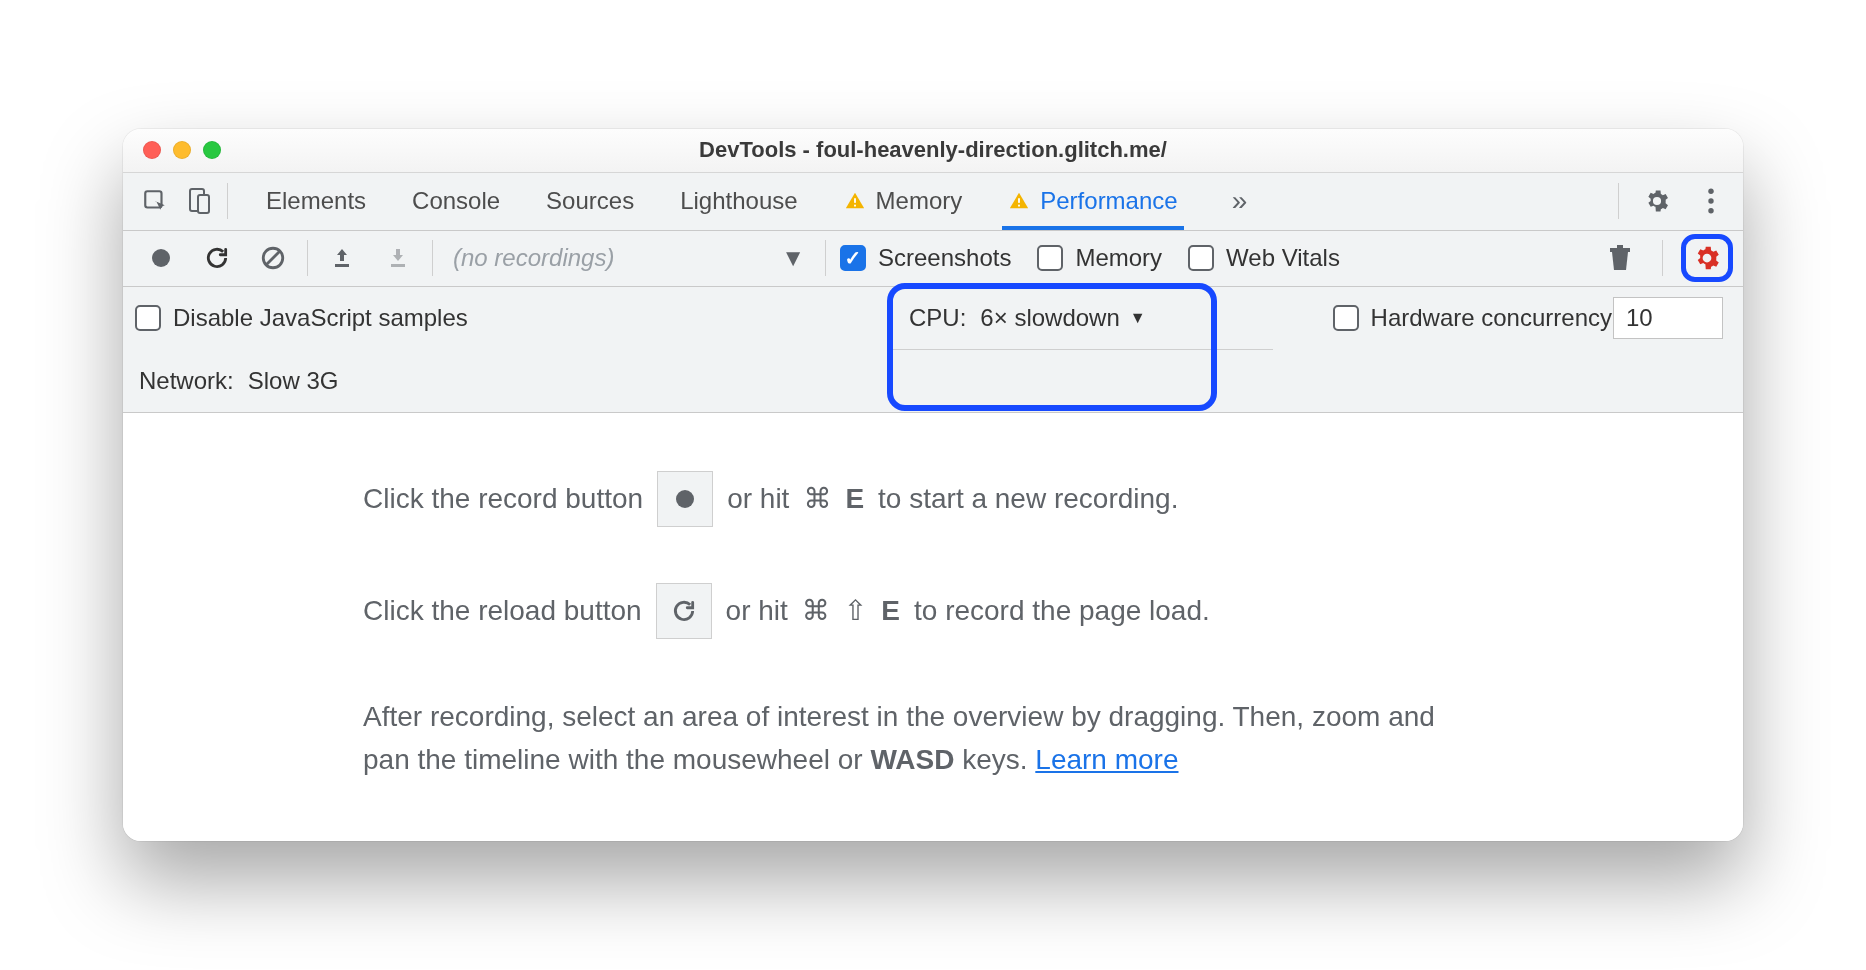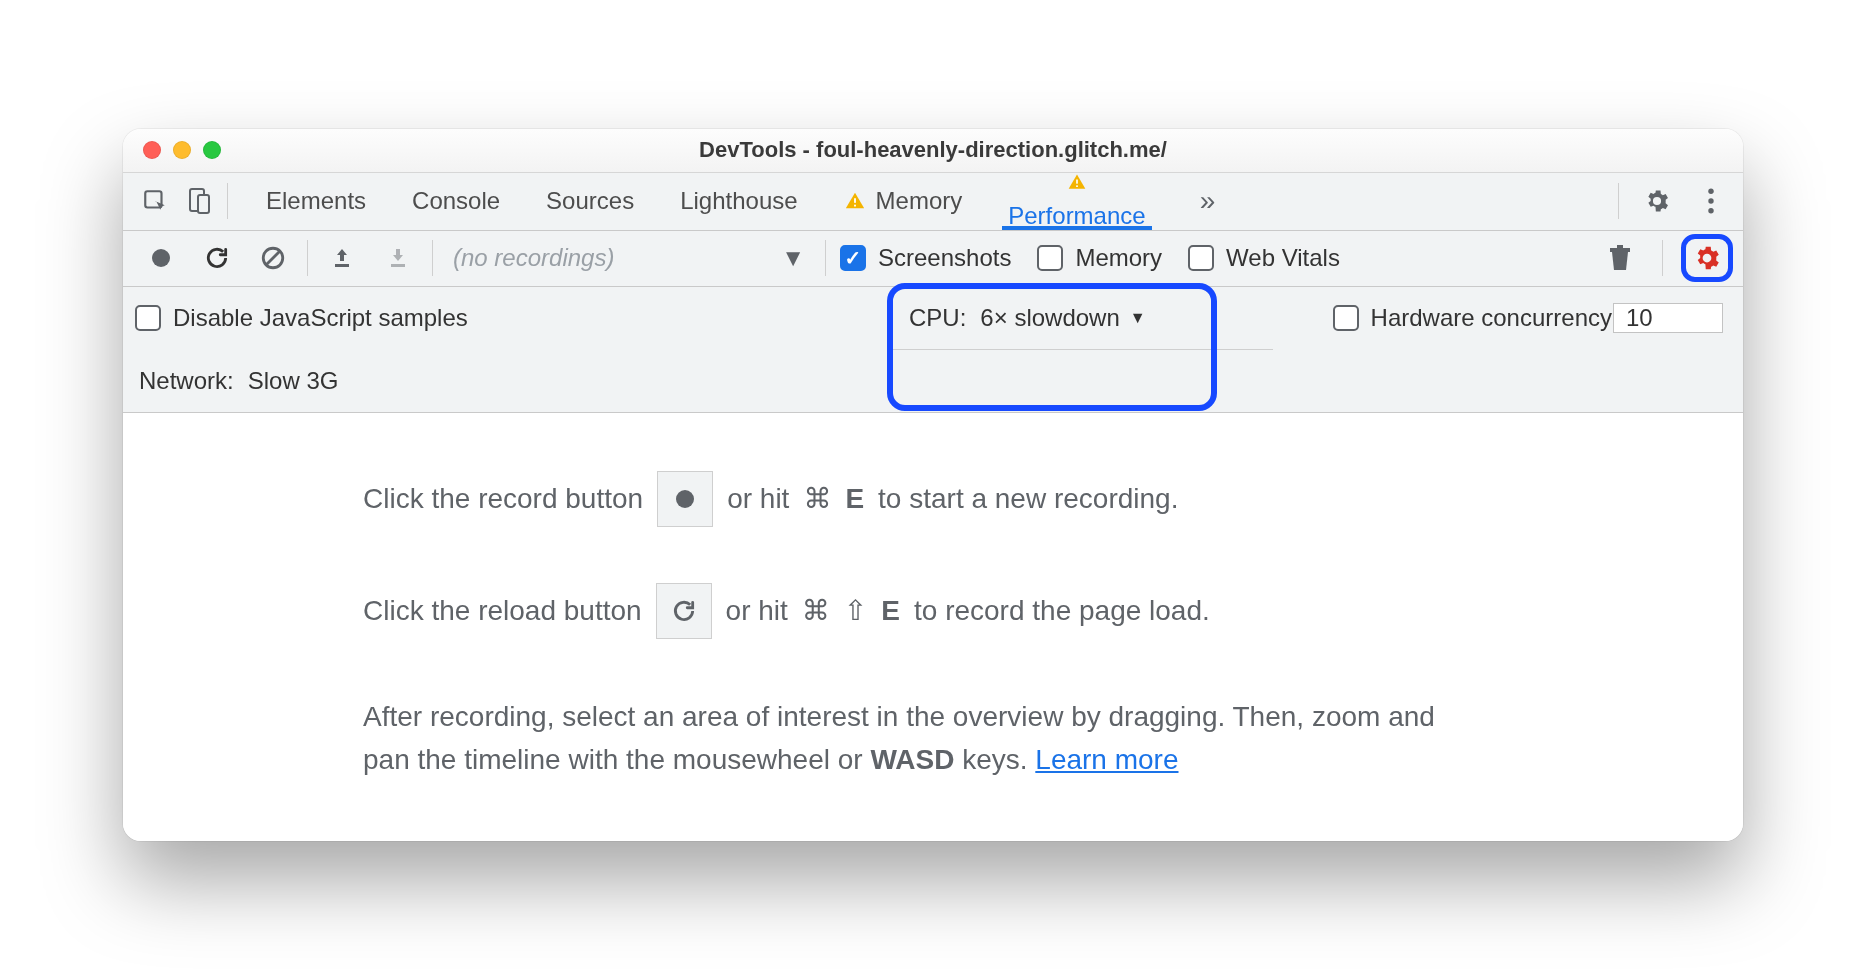--- a/index.html
+++ b/index.html
@@ -46,21 +46,21 @@
     padding: 0 10px;
     font-size: 24px;
     color:#4d4d4d;
   }
   .tab-strip .icon-btn {
     width:44px; height:44px; display:flex; align-items:center; justify-content:center;
     color:#5f6368; border-radius:4px;
   }
   .tabs { display:flex; gap: 34px; margin-left: 26px; align-items:center; flex:1; }
   .tab { display:flex; align-items:center; gap:10px; height:58px; padding: 0 6px; cursor:pointer; }
-  .tab.active { color:#1a73e8; box-shadow: inset 0 -4px 0 #1a73e8; flex-direction: column; }
+  .tab.active { color:#1a73e8; box-shadow: inset 0 -4px 0 #1a73e8; }
   .tab .warn-icon { width:22px;height:22px; }
   .more-tabs { font-size:28px; color:#5f6368; padding:0 14px; }
 
   
   .tab-right { display:flex; align-items:center; gap:10px; }
   .divider-v { width:1px; height:36px; background:#cfcfcf; margin:0 6px;}
 
   
   .action-bar {
     height: 56px;
@@ -118,21 +118,21 @@
   .settings-col-mid .lbl { color:#333; }
   .settings-col-mid .val { color:#333; display:flex; align-items:center; gap:10px;}
   .throttle-outline {
     position:absolute; pointer-events:none;
     border:6px solid #1749ff; border-radius:18px;
   }
   .settings-col-right {
     margin-left:auto; display:flex; align-items:center; gap:1px; padding-right:20px;
   }
   .hc-input {
-    width:110px; height:30px; border:1px solid #c3c3c3; background:#fff;
+    width:110px; height:42px; border:1px solid #c3c3c3; background:#fff;
     font-size:24px; padding:0 12px; color:#333;
   }
   .row-divider { height:1px; background:#cfcfcf; margin-left:770px; margin-right:470px;}
 
   
   .body-area {
     background:#fff; padding: 58px 60px 60px 240px;
     font-size:28px; color:#5f6368; line-height:1.55;
   }
   .body-line { display:flex; align-items:center; flex-wrap:wrap; gap:14px; margin-bottom:56px;}

